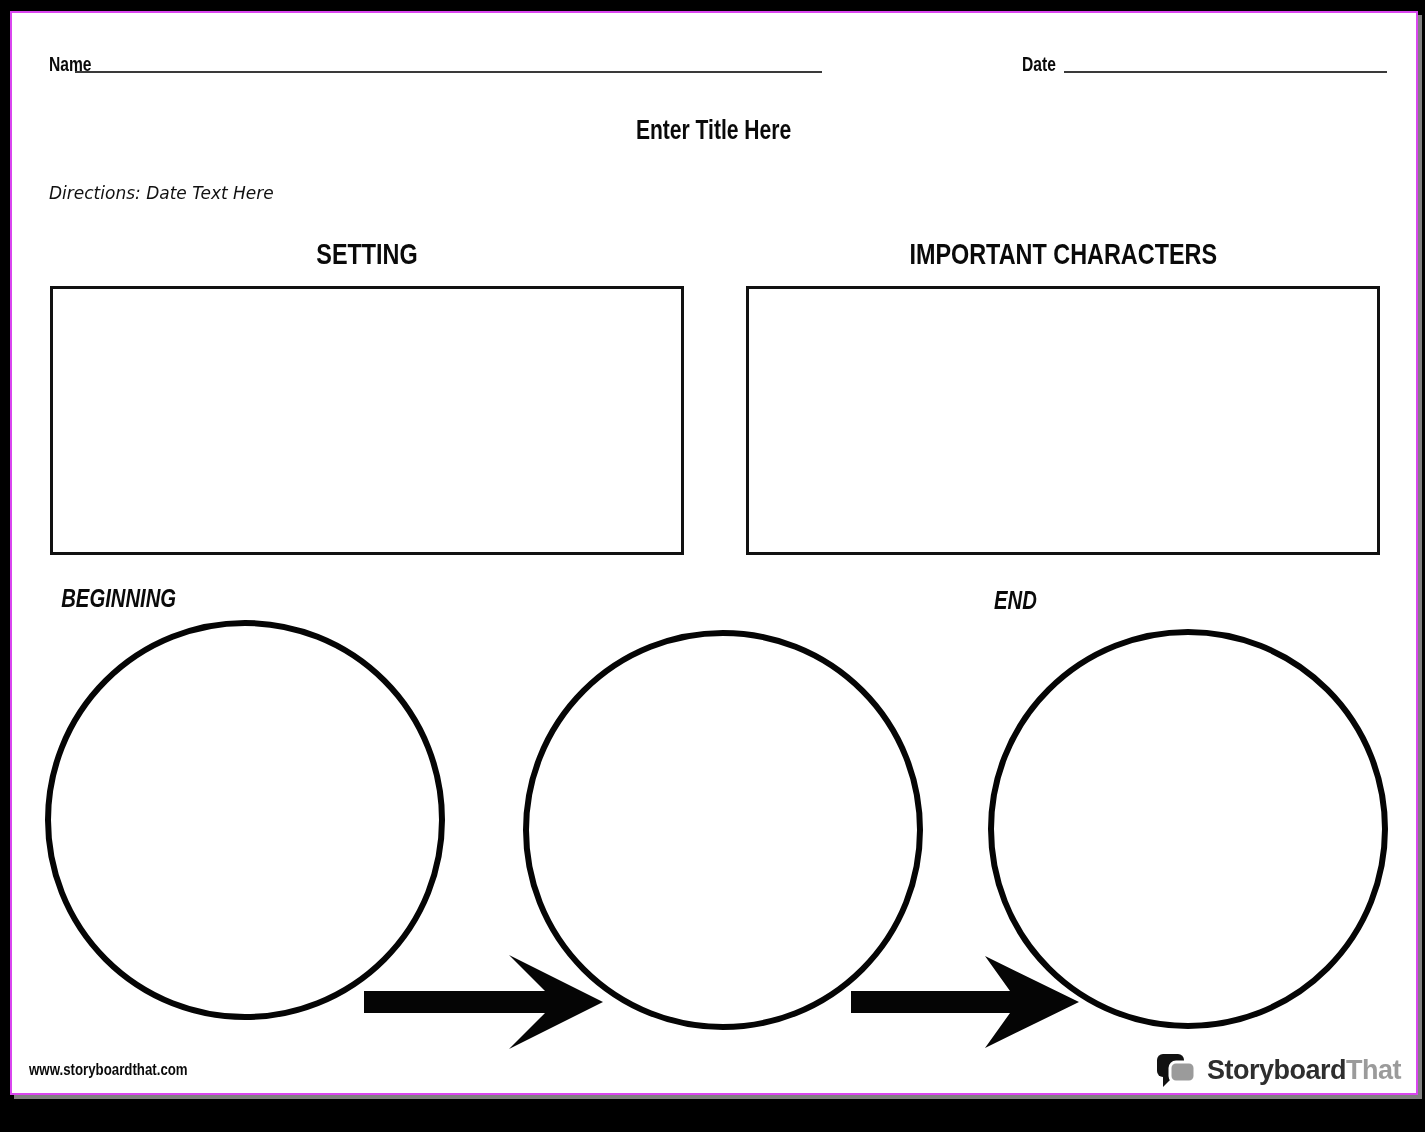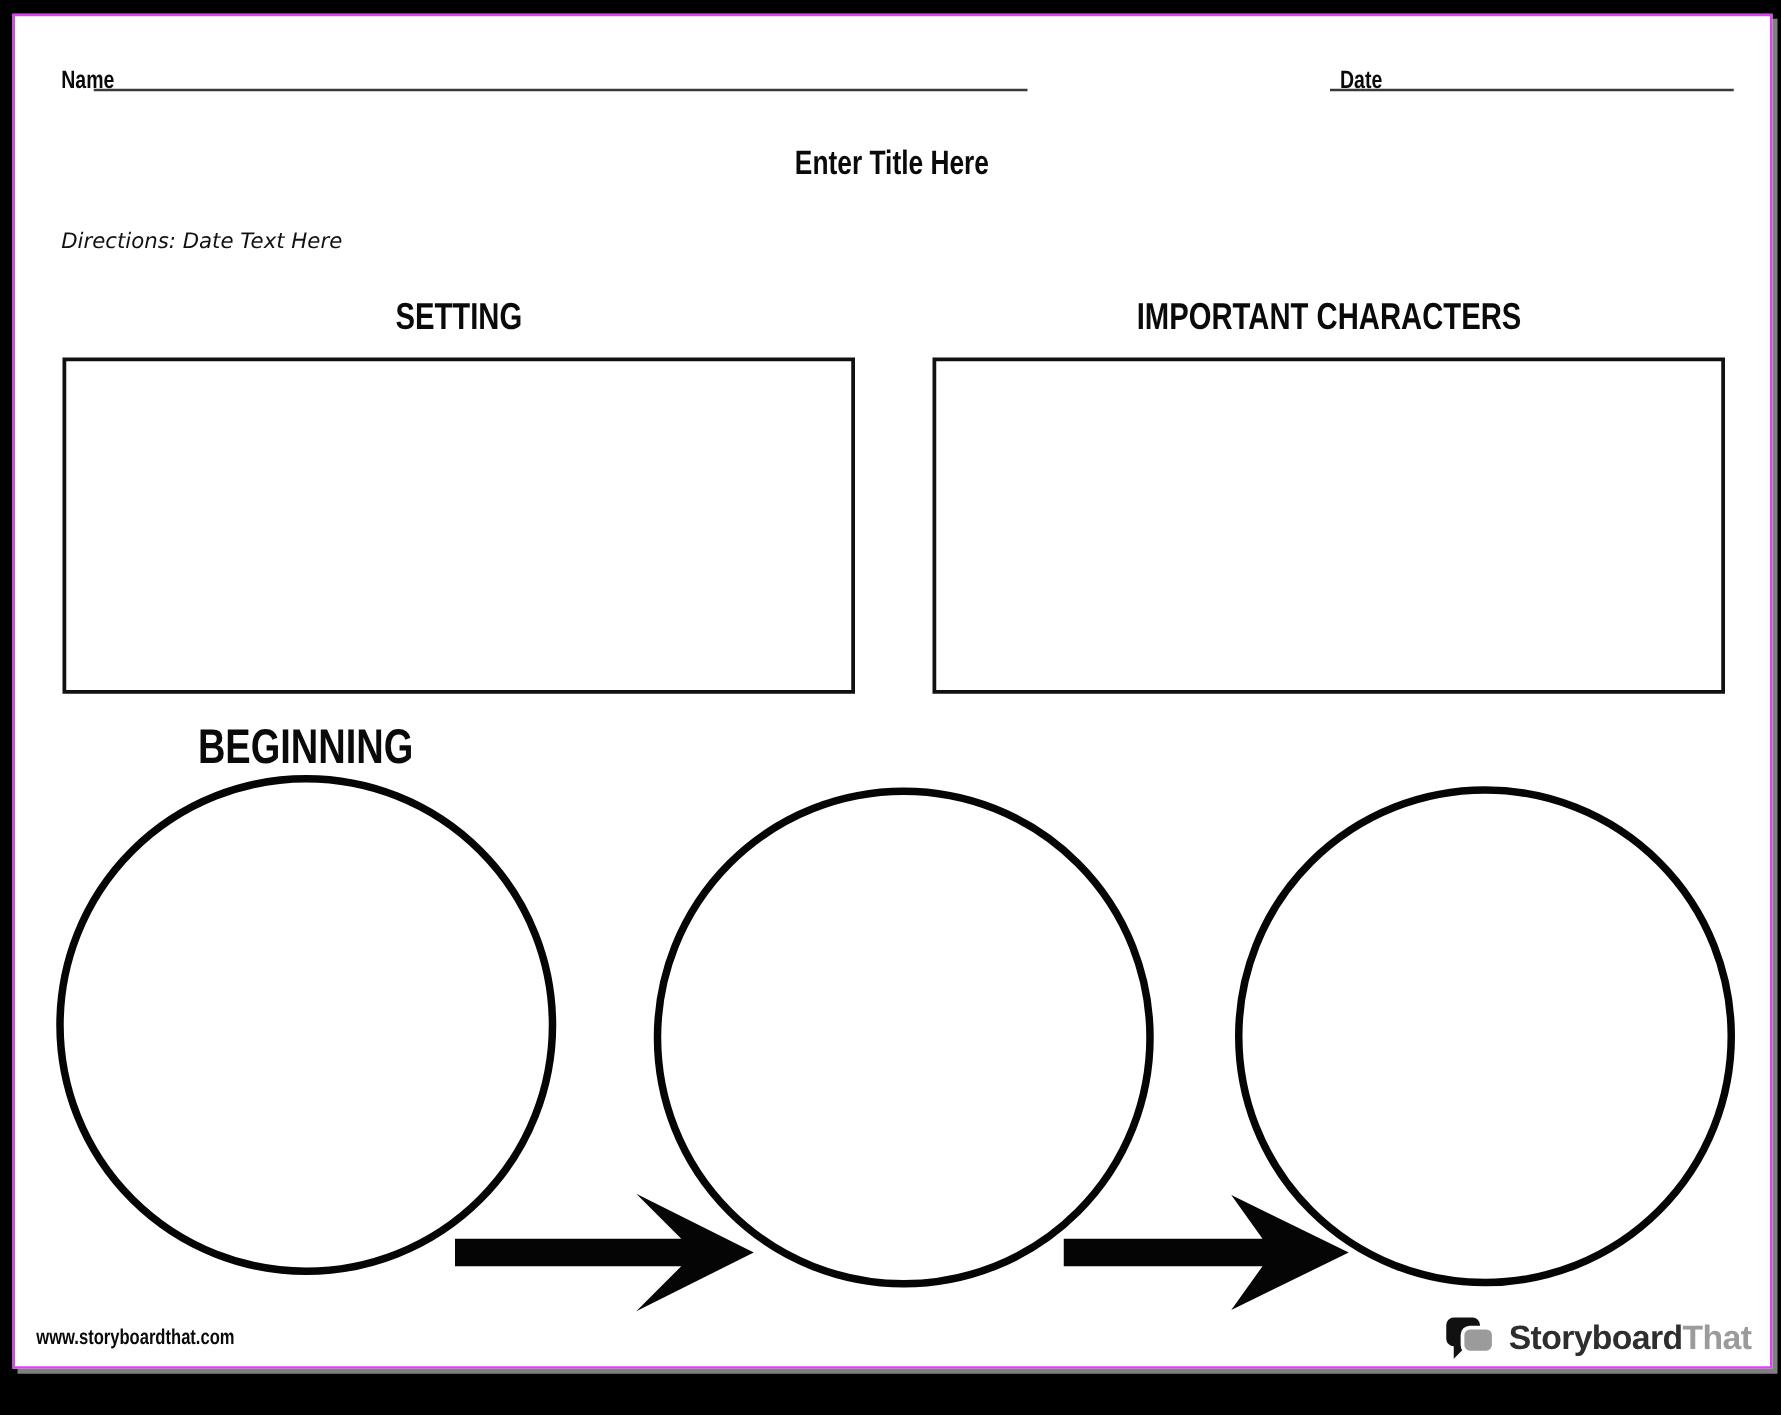--- a/index.html
+++ b/index.html
@@ -74,23 +74,24 @@
     position: absolute;
     top: 273px;
     height: 269px;
     border: 3px solid #111;
     background: #fff;
   }
 
   .flow-label {
     position: absolute;
     width: 400px;
-    text-align: center;
-    font-size: 39px;
+    text-align: left;
+    font-size: 26px;
     line-height: 30px;
+    font-style: italic;
   }
   .flow-circle {
     position: absolute;
     width: 400px;
     height: 400px;
     border: 6px solid #050505;
     border-radius: 50%;
     background: #fff;
   }
 
@@ -130,21 +131,21 @@
 
 <div class="canvas">
   <div class="page">
     <div class="inner">
 
       <div class="abs display field-label" style="left:37px; top:40px;">
         <span class="cond">Name</span>
       </div>
       <div class="field-line" style="left:63px; top:40px; width:747px;"></div>
 
-      <div class="abs display field-label" style="left:1060px; top:40px;">
+      <div class="abs display field-label" style="left:1010px; top:40px;">
         <span class="cond">Date</span>
       </div>
       <div class="field-line" style="left:1052px; top:40px; width:323px;"></div>
 
       <div class="title-row display">
         <span class="cond center">Enter Title Here</span>
       </div>
 
       <div class="directions">Directions: Date Text Here</div>
 
@@ -153,20 +154,23 @@
       </div>
       <div class="big-box" style="left:38px; width:634px;"></div>
 
       <div class="box-header display" style="left:734px; width:634px;">
         <span class="cond center">IMPORTANT CHARACTERS</span>
       </div>
       <div class="big-box" style="left:734px; width:634px;"></div>
 
       <div class="flow-label display" style="left:33px; top:570px;">
         <span class="cond center">BEGINNING</span>
+      </div>
+      <div class="flow-label display" style="left:976px; top:572px;">
+        <span class="cond center">END</span>
       </div>
 
       <div class="flow-circle" style="left:33px;  top:607px;"></div>
       <div class="flow-circle" style="left:511px; top:617px;"></div>
       <div class="flow-circle" style="left:976px; top:616px;"></div>
 
       <svg class="arrow-layer" viewBox="0 0 1400 1080">
         <polygon points="352,978 533,978 497,942 591,989 497,1036 533,1000 352,1000" fill="#050505"></polygon>
         <polygon points="839,978 998,978 973,943 1067,989 973,1035 998,1000 839,1000" fill="#050505"></polygon>
       </svg>

